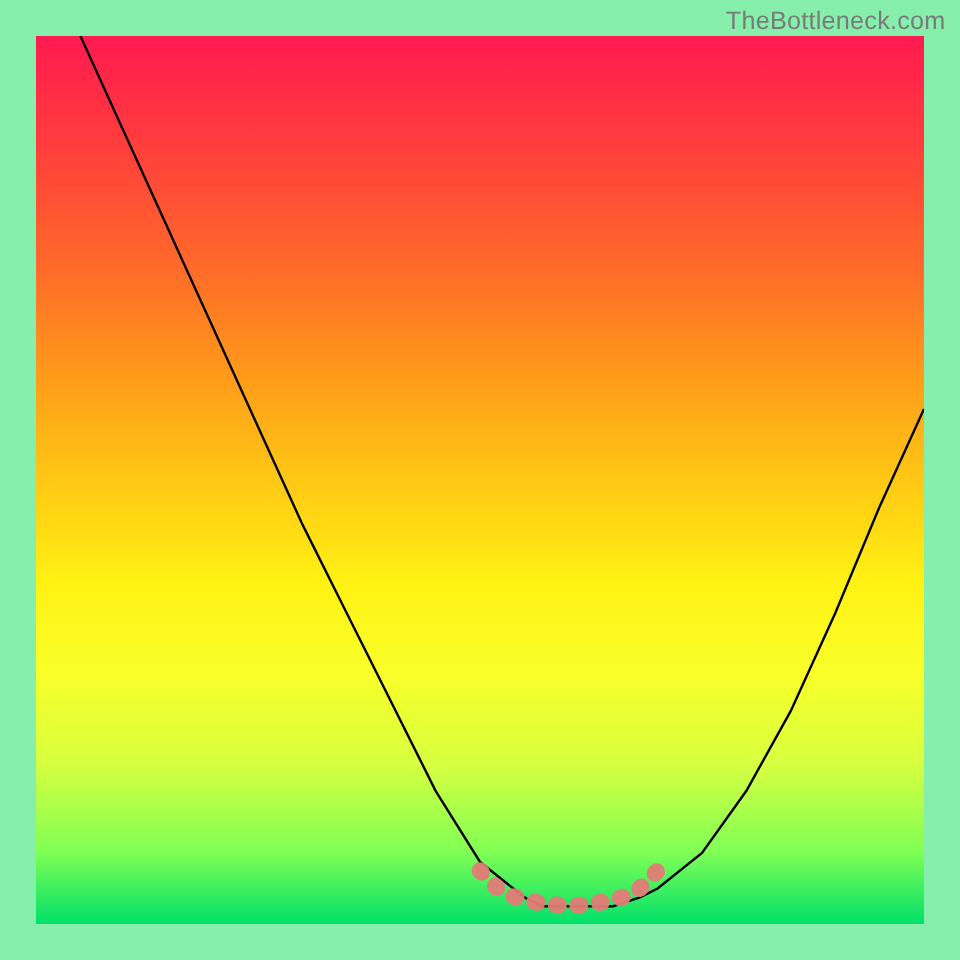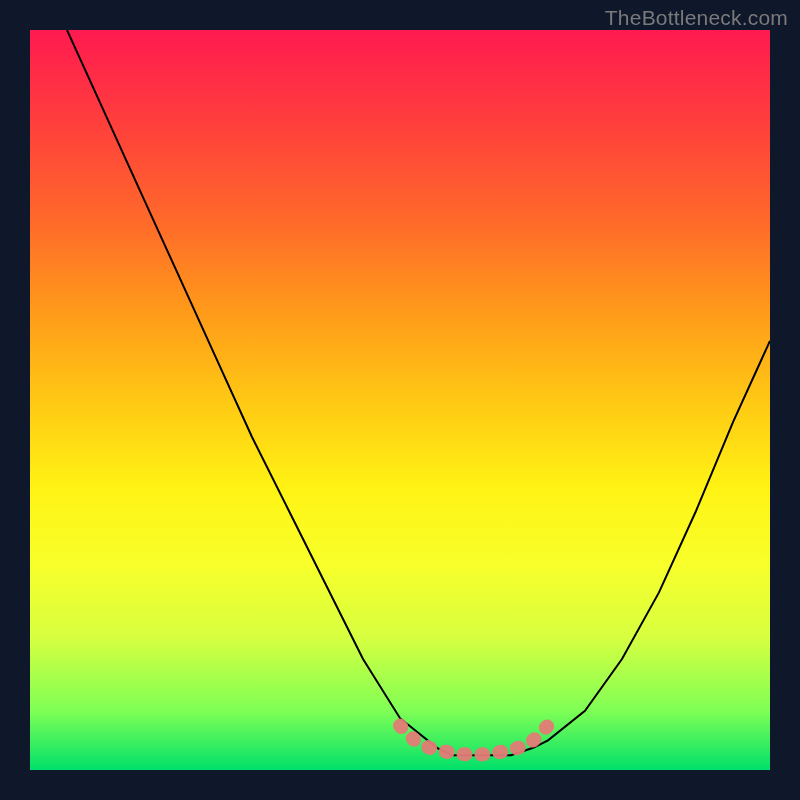--- a/index.html
+++ b/index.html
@@ -9,21 +9,21 @@
     height: 800px;
     background: #000;
     overflow: hidden;
   }
   .frame {
     position: absolute;
     left: 0;
     top: 0;
     width: 800px;
     height: 800px;
-    background: #0f172a;
+    background: #86efac;
   }
   .plot-area {
     position: absolute;
     left: 30px;
     top: 30px;
     width: 740px;
     height: 740px;
     background: linear-gradient(to bottom,
       #ff1a50 0%,
       #ff3d3d 12%,

